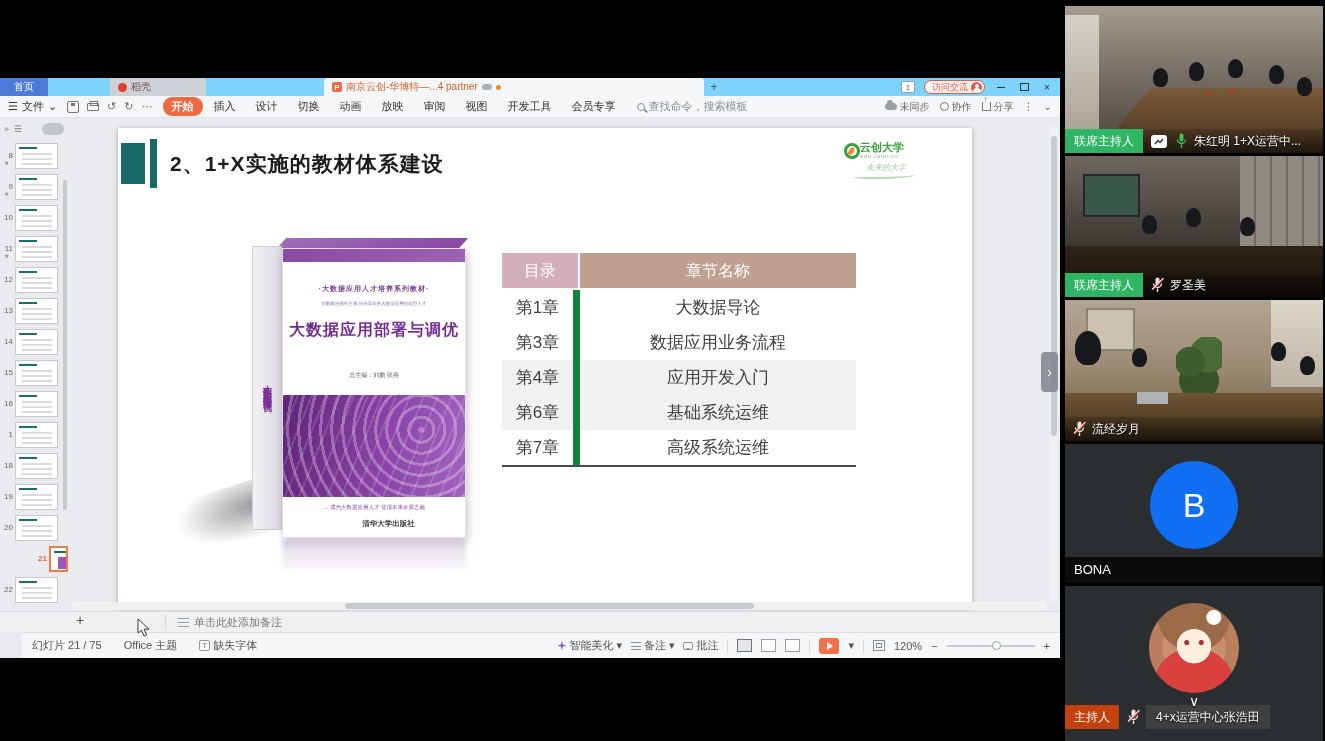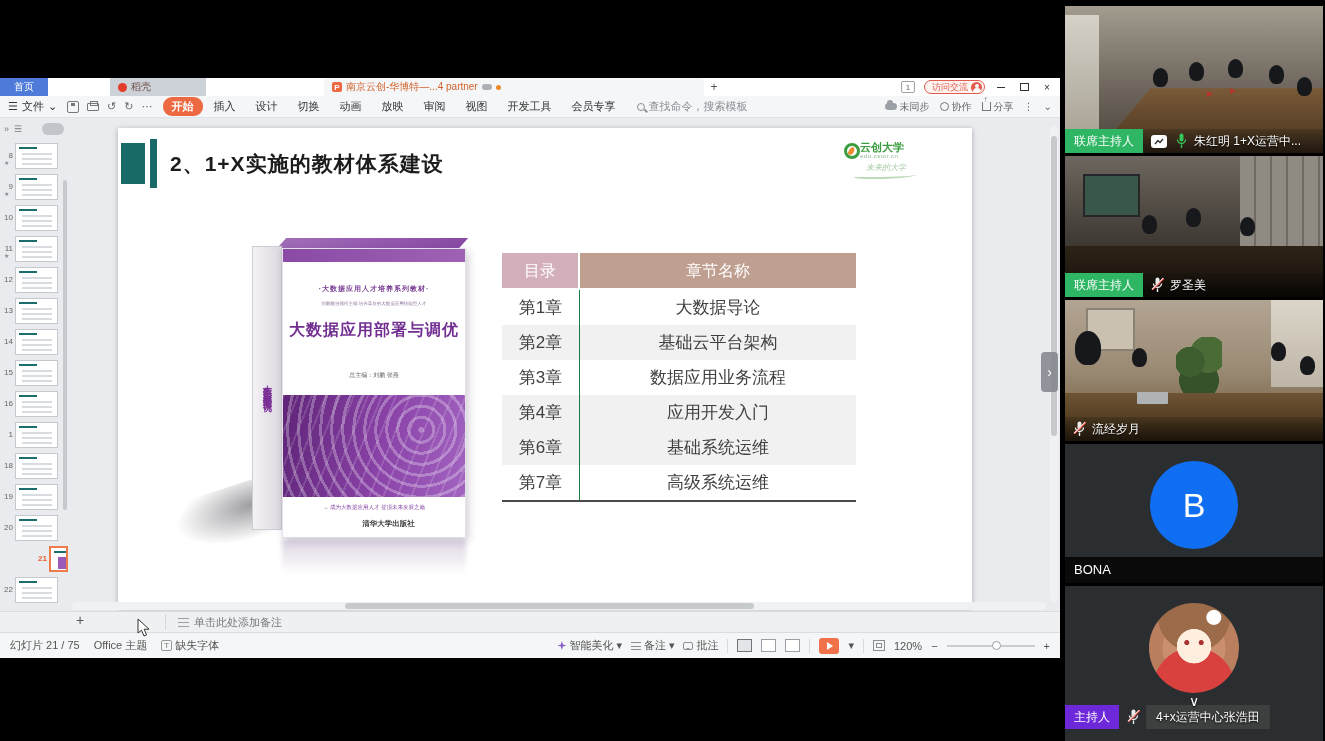--- a/index.html
+++ b/index.html
@@ -3,21 +3,21 @@
 <meta charset="utf-8">
 <style>
   * { box-sizing: border-box; margin: 0; padding: 0; }
   html,body { width:1325px; height:741px; background:#000; font-family:"Liberation Sans",sans-serif; overflow:hidden; }
   .screen { position:relative; width:1325px; height:741px; background:#000; overflow:hidden; }
 
   
   .wps { position:absolute; left:0; top:78px; width:1060px; height:580px; background:#e9ebee; display:flex; flex-direction:column; }
 
   
-  .tabbar { height:18px; background:#ffffff; display:flex; align-items:stretch; font-size:10px; color:#444; flex:none; position:relative; }
+  .tabbar { height:18px; background:#7dd3fc; display:flex; align-items:stretch; font-size:10px; color:#444; flex:none; position:relative; }
   .tab { display:flex; align-items:center; padding:0 8px; gap:4px; cursor:default; }
   .tab-home { width:48px; justify-content:center; background:#4e7bd9; color:#fff; }
   .tab-docer { margin-left:62px; width:96px; background:#cdd2d8; color:#6b4a42; }
   .docer-ico { width:9px; height:9px; border-radius:50%; background:#e23c2b; display:inline-block; }
   .tab-doc { margin-left:118px; width:380px; background:#f4f6f8; border-radius:4px 4px 0 0; color:#d2622a; }
   .p-ico { width:10px; height:10px; border-radius:2px; background:#ed6941; color:#fff; font-size:8px; font-weight:bold; display:flex; align-items:center; justify-content:center; flex:none; }
   .tab-doc .t-cloud { width:10px; height:6px; border-radius:5px; background:#aab0b6; position:relative; flex:none; }
   .tab-doc .t-dot { width:5px; height:5px; border-radius:50%; background:#ed8a2e; flex:none; }
   .tab-new { width:20px; display:flex; align-items:center; justify-content:center; font-size:12px; color:#555; }
   .win-ctrl { position:absolute; right:0; top:0; height:18px; display:flex; align-items:center; gap:9px; padding-right:6px; }
@@ -113,35 +113,35 @@
   .book-refl { position:absolute; left:52px; top:302px; width:184px; height:34px; background:linear-gradient(180deg,rgba(110,70,130,.22),rgba(110,70,130,0)); filter:blur(2px); }
   .book-shadow { position:absolute; left:-60px; top:250px; width:120px; height:60px; background:radial-gradient(ellipse at 70% 40%, rgba(40,40,48,.45), transparent 65%); transform:rotate(-18deg); }
 
   
   .ctable { position:absolute; left:384px; top:125px; width:354px; border-bottom:2px solid #4a4a4a; }
   .hrow { display:flex; height:35px; line-height:35px; color:#fff; font-size:16px; margin-bottom:2px; }
   .hc1 { width:78px; background:#d3aebb; text-align:center; border-right:2px solid #fff; }
   .hc2 { flex:1; background:#bf9f90; text-align:center; }
   .trow { display:flex; height:35px; line-height:35px; font-size:17px; color:#3f3f3f; text-align:center; }
   .trow.alt { background:#f1f1f1; }
-  .tc1 { width:78px; border-right:1px solid #15803d; }
+  .tc1 { width:78px; border-right:7px solid #15803d; }
   .tc2 { flex:1; }
 
   
   .expander { position:absolute; left:1041px; top:352px; width:17px; height:40px; background:rgba(128,133,139,.85); border-radius:4px; color:#fff; display:flex; align-items:center; justify-content:center; font-size:14px; }
 
   
   .notesbar { height:21px; flex:none; background:#eef0f2; border-top:1px solid #d9dbde; display:flex; align-items:center; font-size:11px; color:#777; position:relative; }
   .add-slide { position:absolute; left:76px; top:0; font-size:14px; color:#555; }
   .notes-sep { position:absolute; left:165px; top:2px; bottom:2px; width:1px; background:#d5d7da; }
   .notes-left { position:absolute; left:178px; display:flex; align-items:center; gap:5px; }
   .notes-ico { width:11px; height:9px; background:repeating-linear-gradient(#9aa0a6 0 1px, transparent 1px 4px); }
 
   
-  .statusbar { height:26px; flex:none; background:#f5f6f7; border-top:1px solid #dadcdf; display:flex; align-items:center; font-size:11px; color:#555; padding:8px 10px; gap:14px; }
+  .statusbar { height:26px; flex:none; background:#f5f6f7; border-top:1px solid #dadcdf; display:flex; align-items:center; font-size:11px; color:#555; padding:8px 10px; gap:22px;margin-left:22px; }
   .sb-right { margin-left:auto; display:flex; align-items:center; gap:9px; }
   .sb-item { display:flex; align-items:center; gap:3px; white-space:nowrap; }
   .fw-ico { width:11px; height:11px; border:1px solid #999; border-radius:2px; font-size:8px; color:#777; display:flex; align-items:center; justify-content:center; }
   .spark { width:9px; height:9px; background:#8a61c9; clip-path:polygon(50% 0,62% 38%,100% 50%,62% 62%,50% 100%,38% 62%,0 50%,38% 38%); }
   .note-ico2 { width:10px; height:8px; background:repeating-linear-gradient(#8a8f94 0 1px, transparent 1px 3.5px); }
   .cmt-ico { width:10px; height:8px; border:1px solid #8a8f94; border-radius:2px; position:relative; }
   .cmt-ico::after { content:""; position:absolute; left:2px; bottom:-3px; border:2px solid transparent; border-top-color:#8a8f94; }
   .sb-sep { width:1px; height:14px; background:#d8dade; }
   .view-ico { width:15px; height:13px; border:1px solid #9aa0a6; background:#fff; }
   .view-ico.v1 { background:#e3e5e8; border-color:#707579; }
@@ -183,21 +183,21 @@
       radial-gradient(circle at 30% 40%, #3e5e2f 0 30%, transparent 31%),
       radial-gradient(circle at 70% 28%, #4a6b36 0 33%, transparent 34%),
       radial-gradient(circle at 50% 70%, #35522a 0 40%, transparent 41%); }
   .f3-laptop { left:28%; bottom:26%; width:12%; height:9%; background:#b0b3b6; border-radius:1px; }
   .f3-table { bottom:0; left:0; right:0; height:34%; background:linear-gradient(#6e5433,#3e2d16); }
 
   .vlabel { position:absolute; left:0; right:0; bottom:0; height:24px; display:flex; align-items:center; background:linear-gradient(180deg,rgba(0,0,0,.15),rgba(0,0,0,.55));margin-top:36px; }
   .t5 .vlabel { bottom:12px; background:none; }
   .badge { height:24px; line-height:24px; padding:0 9px; font-size:12px; color:#fff; flex:none; }
   .badge-green { background:#2eb664; }
-  .badge-orange { background:#6d28d9; }
+  .badge-orange { background:#c2410c; }
   .vname { color:#fff; font-size:12px; margin-left:6px; text-shadow:0 1px 2px #000; white-space:nowrap; overflow:hidden; }
   .nameplate { background:rgba(66,66,66,.85); height:24px; line-height:24px; padding:0 10px; margin-left:6px; }
   .mic-wrap { position:relative; width:13px; height:16px; margin-left:8px; flex:none; }
   .mic-on { color:#35c759; } .mic-off { color:#ececec; }
   .mic-slash { position:absolute; left:-1px; top:6px; width:16px; height:2px; background:#e03a30; transform:rotate(-45deg); border-top:1px solid #fff; }
   .share-ico { margin-left:8px; flex:none; }
   .b-circle { position:absolute; left:50%; top:44%; transform:translate(-50%,-50%); width:88px; height:88px; border-radius:50%; background:#0f6ef2; color:#fff; font-size:34px; display:flex; align-items:center; justify-content:center; }
   .bona-bar { position:absolute; left:0; right:0; bottom:0; height:26px; background:#0a0a0a; color:#fff; font-size:13px; line-height:26px; padding-left:9px; }
   .girl-avatar { position:absolute; left:50%; top:62px; transform:translate(-50%,-50%); width:90px; height:90px; border-radius:50%;
     background:
@@ -406,24 +406,20 @@
 
           <div class="ctable">
             <div class="hrow">
               <div class="hc1">目录</div>
               <div class="hc2">章节名称</div>
             </div>
             <div class="trow">
                 <div class="tc1">第1章</div>
                 <div class="tc2">大数据导论</div>
               </div>
-            <div class="trow alt">
-                <div class="tc1">第2章</div>
-                <div class="tc2">基础云平台架构</div>
-              </div>
             <div class="trow">
                 <div class="tc1">第3章</div>
                 <div class="tc2">数据应用业务流程</div>
               </div>
             <div class="trow alt">
                 <div class="tc1">第4章</div>
                 <div class="tc2">应用开发入门</div>
               </div>
             <div class="trow alt">
                 <div class="tc1">第6章</div>

